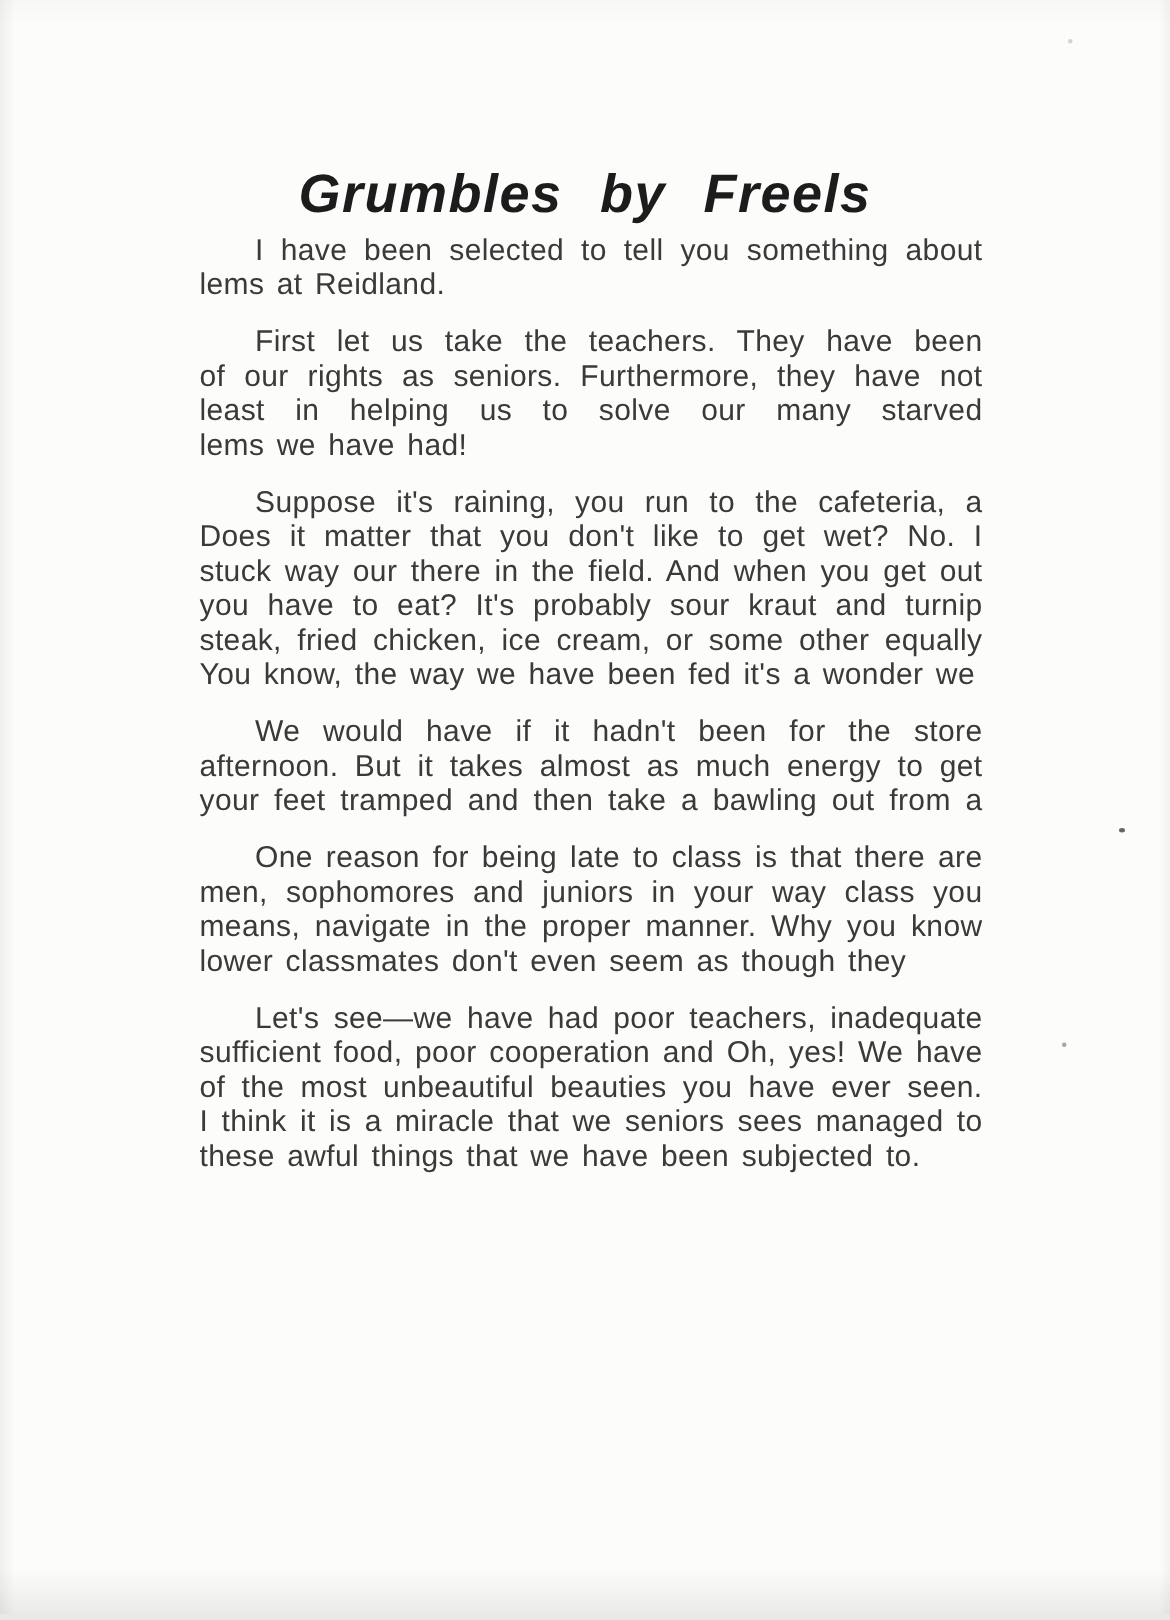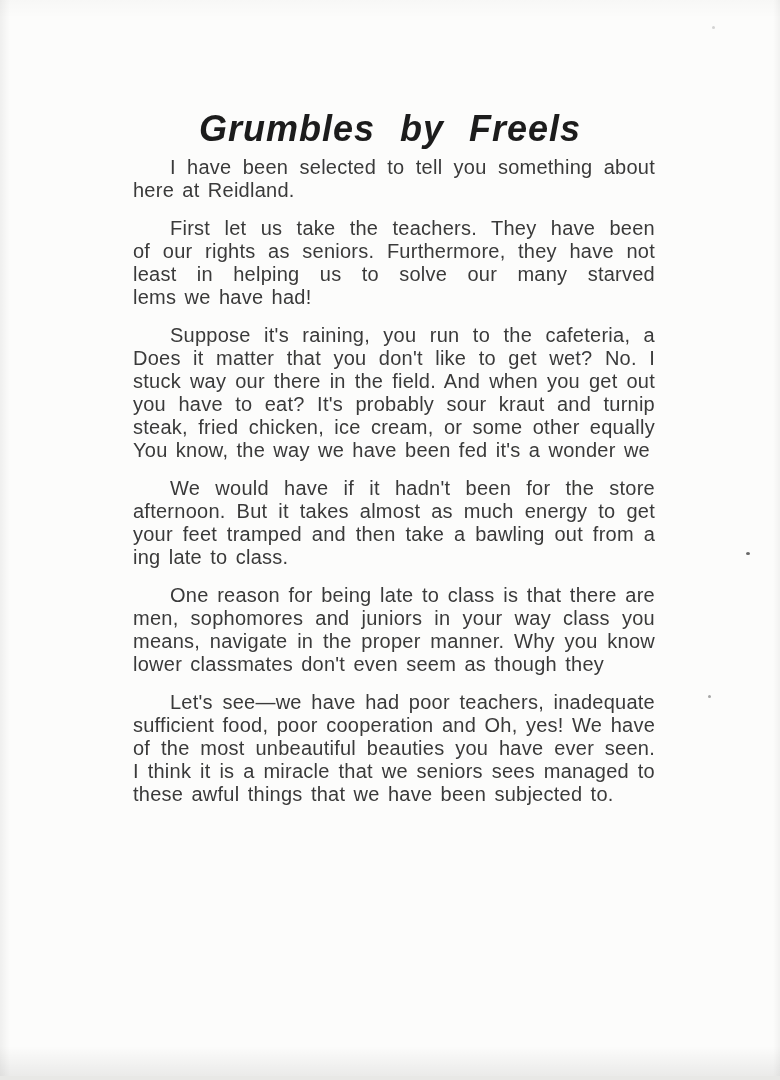--- a/index.html
+++ b/index.html
@@ -76,21 +76,21 @@
 <body>
 
 <div class="page">
 
   <h1 class="page-title">Grumbles by Freels</h1>
 
   <div class="body-text">
 
     <div class="para">
       <div class="line first">I have been selected to tell you something about our last year</div>
-      <div class="line last">here at Reidland.</div>
+      <div class="line last">lems at Reidland.</div>
     </div>
 
     <div class="para">
       <div class="line first">First let us take the teachers. They have been totally inconsiderate</div>
       <div class="line">of our rights as seniors. Furthermore, they have not cooperated the</div>
       <div class="line">least in helping us to solve our many starved problems. And the prob-</div>
       <div class="line last">lems we have had!</div>
     </div>
 
     <div class="para">
@@ -99,21 +99,20 @@
       <div class="line">stuck way our there in the field. And when you get out there, what do</div>
       <div class="line">you have to eat? It's probably sour kraut and turnip greens, maybe</div>
       <div class="line">steak, fried chicken, ice cream, or some other equally unbalanced meal.</div>
       <div class="line last">You know, the way we have been fed it's a wonder we haven't starved.</div>
     </div>
 
     <div class="para">
       <div class="line first">We would have if it hadn't been for the store selling candy in the</div>
       <div class="line">afternoon. But it takes almost as much energy to get the candy as</div>
       <div class="line">your feet tramped and then take a bawling out from a teacher for be-</div>
-      <div class="line last">ing late to class.</div>
     </div>
 
     <div class="para">
       <div class="line first">One reason for being late to class is that there are so many fresh-</div>
       <div class="line">men, sophomores and juniors in your way class you can not, by any</div>
       <div class="line">means, navigate in the proper manner. Why you know some of these</div>
       <div class="line last">lower classmates don't even seem as though they know you are seniors!</div>
     </div>
 
     <div class="para">

